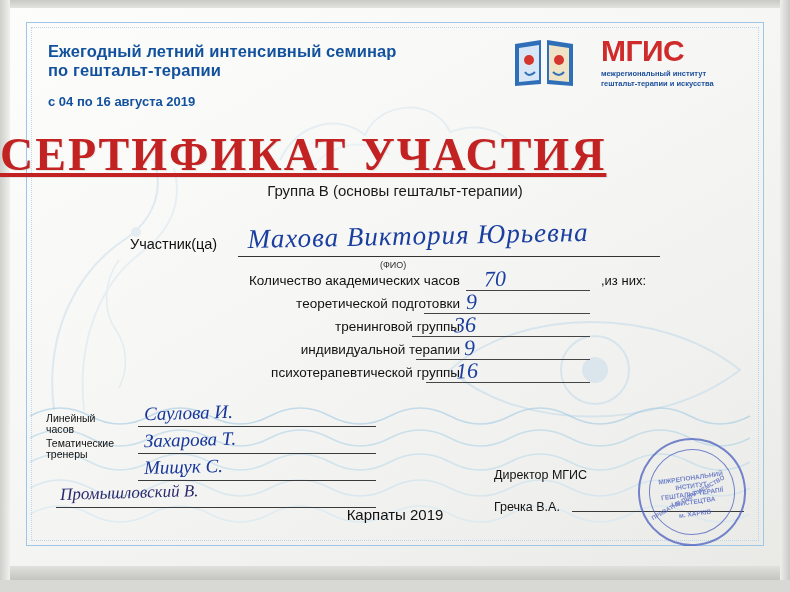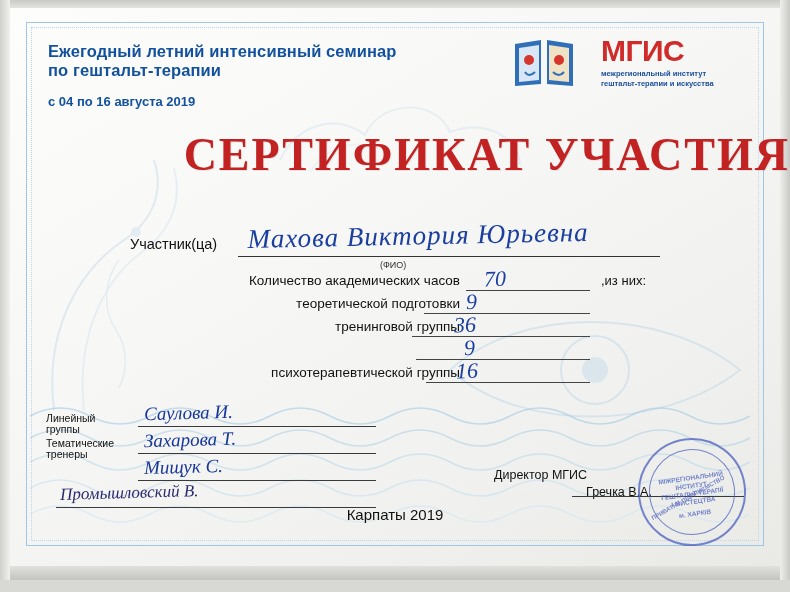--- a/index.html
+++ b/index.html
@@ -54,24 +54,25 @@
   .logo-text{position:absolute;left:84px;top:2px;width:160px;margin-left:12px;}
   .logo-title{
     color:#d02b2b;font-weight:bold;font-size:30px;letter-spacing:-.5px;line-height:30px;
   }
   .logo-sub{
     color:#1b4f9c;font-size:7.5px;line-height:9.5px;margin-top:3px;font-weight:bold;
   }
 
   
   .title{
-    position:absolute;left:0;right:0;top:128px;text-align:right;
+    position:absolute;left:0;right:0;top:128px;text-align:left;
     color:#c32222;font-weight:bold;font-size:46px;letter-spacing:2px;
     font-family:"Liberation Serif", serif;
     text-shadow:1px 1px 0 rgba(0,0,0,.08);
+    text-decoration:underline;
   }
   .subtitle{
     position:absolute;left:0;right:0;top:182px;text-align:center;
     color:#1a1a1a;font-size:15px;
   }
 
   
   .part-row{position:absolute;left:130px;top:228px;width:540px;height:32px;}
   .part-label{position:absolute;left:0;top:8px;font-size:14.5px;color:#111;}
   .part-line{position:absolute;left:108px;right:10px;top:28px;border-bottom:1px solid #333;}
@@ -108,21 +109,21 @@
   }
   .sval.ink{color:#2b2b6e;}
 
   .center-place{
     position:absolute;left:0;right:0;top:506px;text-align:center;
     font-size:15px;color:#111;
   }
 
   .sig-right{position:absolute;right:46px;top:468px;width:250px;text-align:left;}
   .dir1{font-size:12.5px;color:#111;}
-  .dir2{font-size:12.5px;color:#111;margin-top:3px;position:relative;text-align:center;}
+  .dir2{font-size:12.5px;color:#111;margin-top:18px;position:relative;}
   .dir2 .dline{position:absolute;left:78px;right:0;bottom:2px;border-bottom:1px solid #3a3a3a;}
 
   
   .stamp{
     position:absolute;right:44px;top:438px;width:104px;height:104px;
     border:2px solid #4b5fbf;border-radius:50%;
     opacity:.75;transform:rotate(-8deg);
   }
   .stamp:before{
     content:"";position:absolute;left:9px;top:9px;right:9px;bottom:9px;
@@ -206,20 +207,21 @@
       </svg>
     </div>
     <div class="logo-text">
       <div class="logo-title">МГИС</div>
       <div class="logo-sub">межрегиональный  институт</div>
       <div class="logo-sub" style="margin-top:0">гештальт-терапии и искусства</div>
     </div>
   </div>
 
   <div class="title">СЕРТИФИКАТ УЧАСТИЯ</div>
+  <div class="subtitle">Группа В (основы гештальт-терапии)</div>
 
   <div class="part-row">
     <div class="part-label">Участник(ца)</div>
     <div class="part-line"></div>
     <div class="part-value">Махова Виктория Юрьевна</div>
     <div class="fio-note">(ФИО)</div>
   </div>
 
   <div class="hours">
     <div class="hrow">
@@ -232,34 +234,35 @@
       <div class="hlab" style="right:186px">теоретической подготовки</div>
       <div class="hline" style="left:198px;right:56px"></div>
       <div class="hval" style="left:240px">9</div>
     </div>
     <div class="hrow">
       <div class="hlab" style="right:186px">тренинговой группы</div>
       <div class="hline" style="left:186px;right:56px"></div>
       <div class="hval" style="left:228px">36</div>
     </div>
     <div class="hrow">
+      <div class="hlab" style="right:186px">индивидуальной терапии</div>
       <div class="hline" style="left:190px;right:56px"></div>
       <div class="hval" style="left:238px">9</div>
     </div>
     <div class="hrow">
       <div class="hlab" style="right:186px">психотерапевтической группы</div>
       <div class="hline" style="left:200px;right:56px"></div>
       <div class="hval" style="left:230px">16</div>
     </div>
   </div>
 
   <div class="sig-left">
     <div class="srow">
       <div class="slab" style="top:8px">Линейный</div>
-      <div class="slab" style="top:19px">группы</div>
+      <div class="slab" style="top:19px">часов</div>
       <div class="sline"></div>
       <div class="sval">Саулова И.</div>
     </div>
     <div class="srow">
       <div class="slab" style="top:6px">Тематические</div>
       <div class="slab" style="top:17px">тренеры</div>
       <div class="sline"></div>
       <div class="sval">Захарова Т.</div>
     </div>
     <div class="srow">

